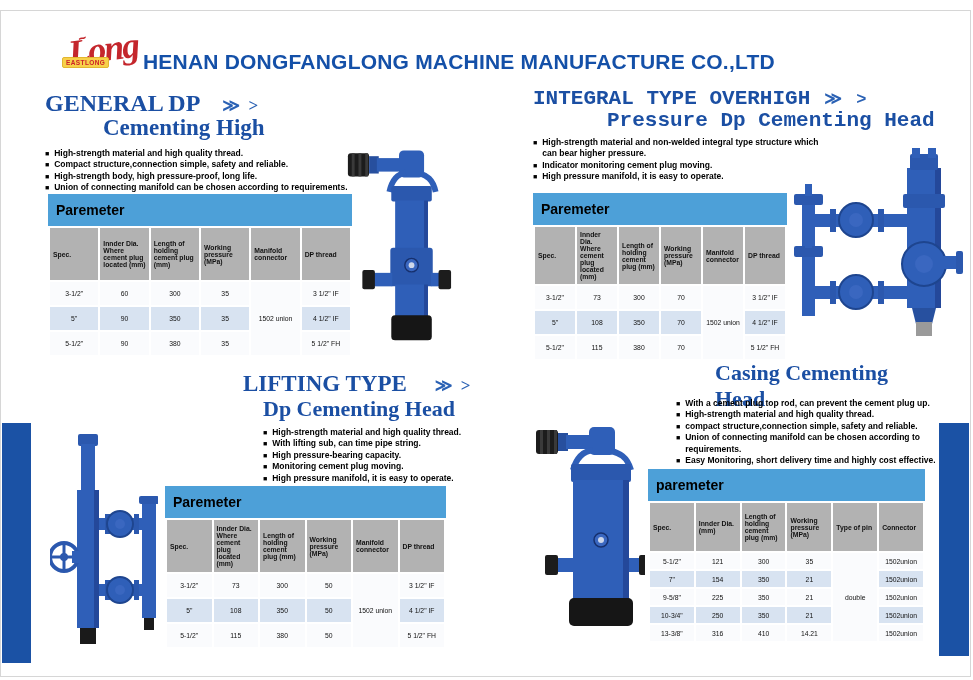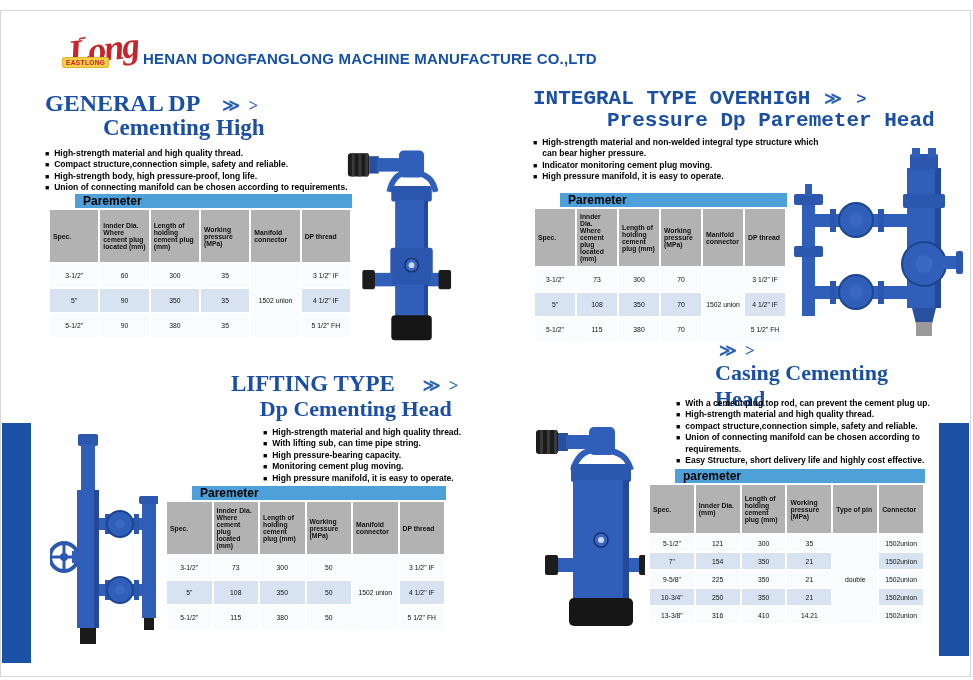--- a/index.html
+++ b/index.html
@@ -8,44 +8,44 @@
     font-family:"Liberation Sans",sans-serif;overflow:hidden;color:#111;
   }
   .page-border{position:absolute;left:0;top:10px;width:969px;height:665px;border:1px solid #d6d6d6;}
   
   .logo{position:absolute;left:60px;top:32px;width:86px;height:60px;}
   .logo-script{position:absolute;left:8px;top:-4px;font-family:"Liberation Serif",serif;font-style:italic;font-weight:700;
     color:#c4262c;font-size:36px;transform:rotate(-7deg);letter-spacing:-2px;}
   .logo-swirl{position:absolute;left:18px;top:-2px;color:#c4262c;font-size:14px;transform:rotate(-20deg);font-weight:700;}
   .logo-tag{position:absolute;left:2px;top:25px;background:#f7d04a;color:#cc2127;font-size:6.5px;font-weight:700;
     padding:1px 3px;border-radius:2px;letter-spacing:.4px;border:1px solid #e2b62f;}
-  .company{position:absolute;left:143px;top:50px;font-size:15px;font-weight:800;color:#1450a8;letter-spacing:.2px;}
+  .company{position:absolute;left:143px;top:50px;font-size:21px;font-weight:800;color:#1450a8;letter-spacing:.2px;}
   
   .bar{position:absolute;background:#1b52a5;}
   .bar-left{left:2px;top:423px;width:29px;height:240px;}
   .bar-right{left:939px;top:423px;width:30px;height:233px;}
   
   .sec-title{position:absolute;color:#1b4fa3;font-family:"Liberation Serif",serif;font-weight:700;}
   .sec-title .l1{display:flex;align-items:baseline;}
   .chev{margin-left:22px;font-size:17px;color:#2a61b4;font-weight:700;letter-spacing:2px;white-space:nowrap;}
   #t-s1{left:45px;top:90px;text-align:center;} #t-s1 .l1{font-size:24px;} #t-s1 .l2{font-size:23px;padding-left:58px;margin-top:-2px;}
   #t-s2{left:533px;top:87px;font-family:Liberation Mono, monospace;} #t-s2 .l1{font-size:21px;} #t-s2 .l1 .chev{margin-left:14px;} #t-s2 .l2{font-size:21px;padding-left:74px;margin-top:-1px;}
-  #t-s3{left:231px;top:371px;text-align:center;} #t-s3 .l1{font-size:23px;} #t-s3 .l1 .chev{margin-left:28px;} #t-s3 .l2{font-size:22px;padding-left:20px;margin-top:-1px;}
+  #t-s3{left:243px;top:371px;} #t-s3 .l1{font-size:23px;} #t-s3 .l1 .chev{margin-left:28px;} #t-s3 .l2{font-size:22px;padding-left:20px;margin-top:-1px;}
   #t-s4{left:697px;top:340px;width:246px;} #t-s4 .l1{font-size:23px;justify-content:space-between;} #t-s4 .l2{font-size:22px;padding-left:18px;margin-top:-1px;}
   
   .bullets{position:absolute;}
   .bullet{display:flex;gap:5px;font-size:8.5px;font-weight:700;line-height:11.4px;color:#000;}
   .bullet .sq{font-size:7px;line-height:11.4px;color:#000;}
   #b-s1{left:45px;top:148px;width:352px;}
   #b-s2{left:533px;top:137px;width:286px;}
   #b-s3{left:263px;top:427px;width:200px;}
   #b-s4{left:676px;top:398px;width:266px;}
   
   .ptable{position:absolute;}
-  .t-title{background:#4da0d8;padding:0 8px;font-size:12px;font-weight:700;color:#000;margin-left:27px;}
+  .t-title{background:#4da0d8;padding:8px 8px;font-size:14px;font-weight:700;color:#000;}
   .ptable table{width:100%;border-collapse:separate;border-spacing:2px;table-layout:fixed;margin-top:0;}
   .ptable th{background:#b2b2b2;font-size:6.8px;font-weight:700;text-align:left;padding:4px 3px;vertical-align:middle;color:#111;}
   .ptable.t-std th{height:44px;}
   .ptable.t-compact th{height:40px;}
   .ptable td{font-size:6.8px;text-align:center;vertical-align:middle;color:#111;}
   .ptable.t-std td{padding:8px 2px;}
   .ptable.t-compact td{padding:4.5px 2px;}
   .ptable tbody tr:nth-child(odd) td{background:#fafbfd;}
   .ptable tbody tr:nth-child(even) td{background:#d8e3f1;}
   .ptable td.merged{background:#e3ebf5;}
@@ -80,21 +80,21 @@
       <span>GENERAL DP</span>
       <span class="chev">≫ &gt;</span>
     </div>
   <div class="l2">Cementing High</div>
 </div>
 <div class="sec-title" id="t-s2">
   <div class="l1">
       <span>INTEGRAL TYPE OVERHIGH</span>
       <span class="chev">≫ &gt;</span>
     </div>
-  <div class="l2">Pressure Dp Paremeter Head</div>
+  <div class="l2">Pressure Dp Cementing Head</div>
 </div>
 <div class="sec-title" id="t-s3">
   <div class="l1">
       <span>LIFTING TYPE</span>
       <span class="chev">≫ &gt;</span>
     </div>
   <div class="l2">Dp Cementing Head</div>
 </div>
 <div class="sec-title" id="t-s4">
   <div class="l1">
@@ -169,21 +169,21 @@
     <div class="bullet">
       <span class="sq">■</span>
       <span>compact structure,connection simple, safety and reliable.</span>
     </div>
     <div class="bullet">
       <span class="sq">■</span>
       <span>Union of connecting manifold can be chosen according to requirements.</span>
     </div>
     <div class="bullet">
       <span class="sq">■</span>
-      <span>Easy Structure, short delivery life and highly cost effective.</span>
+      <span>Easy Monitoring, short delivery time and highly cost effective.</span>
     </div>
   </div>
 
 <div class="ptable t-std" id="tab1">
   <div class="t-title">Paremeter</div>
   <table>
       <thead>
         <tr>
           <th>Spec.</th>
           <th>Innder Dia. Where cement plug located (mm)</th>

